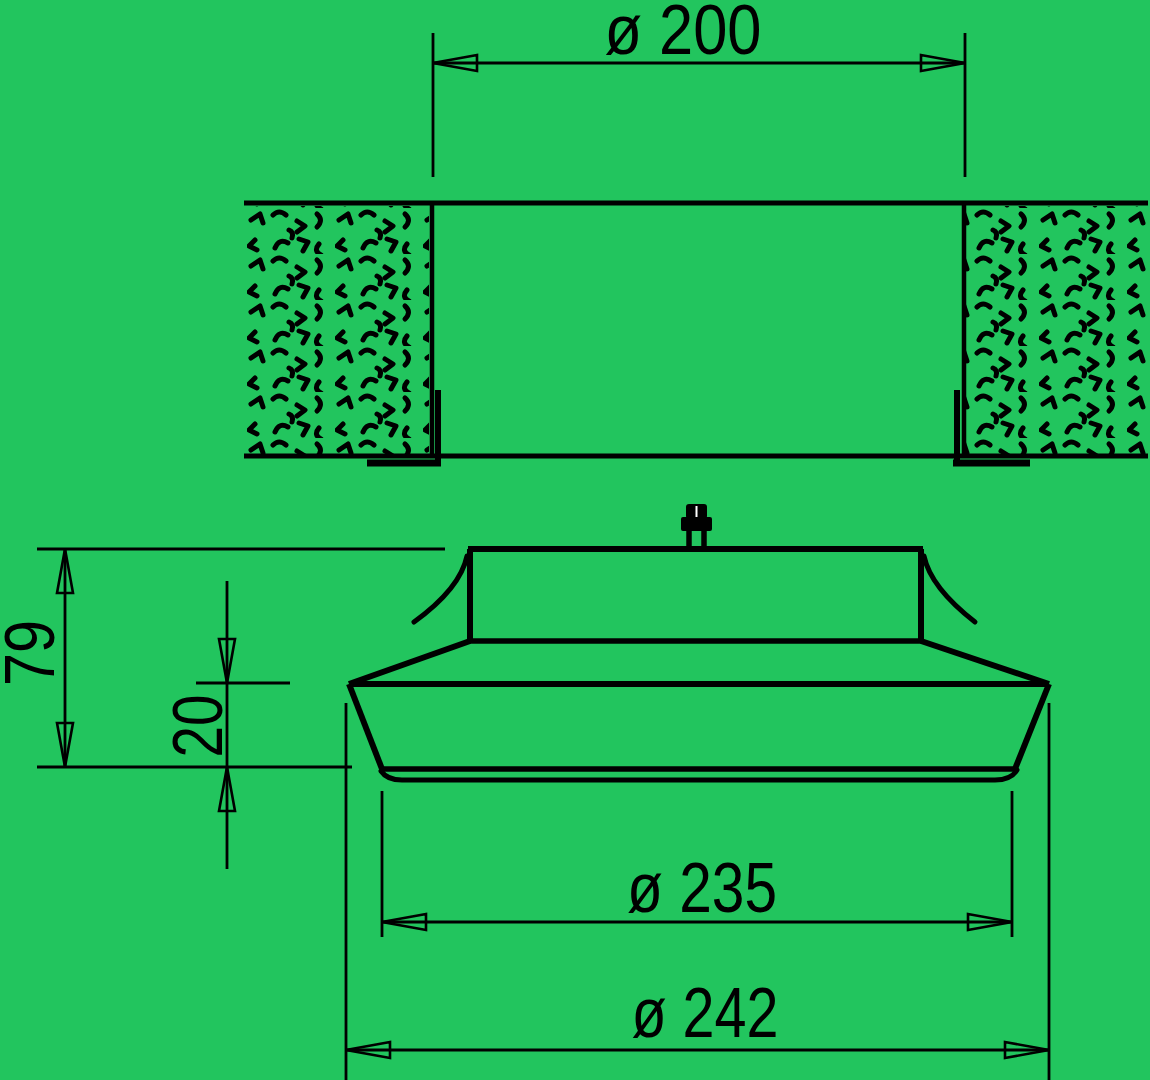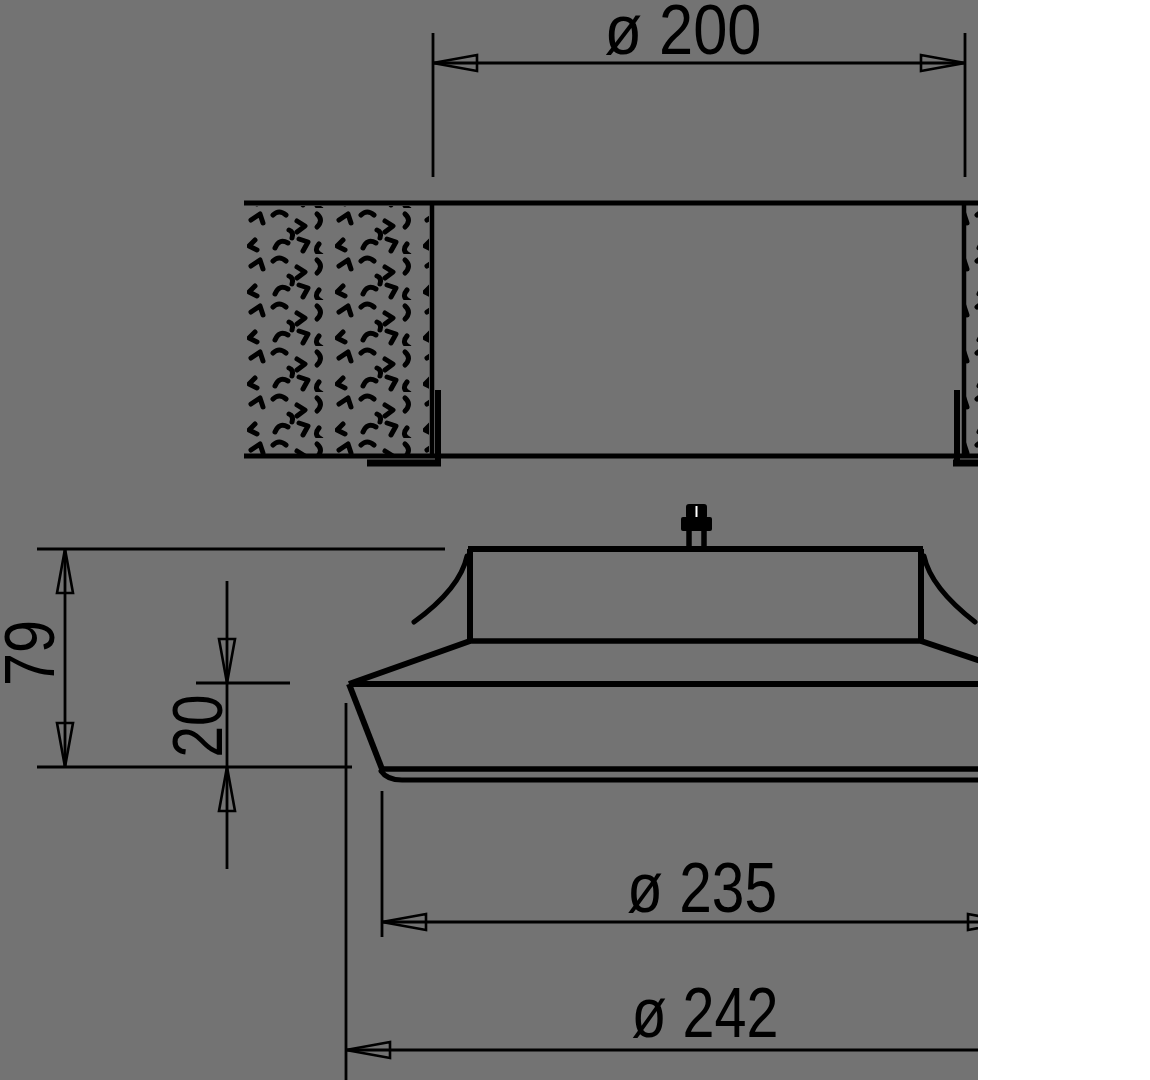--- a/index.html
+++ b/index.html
@@ -1,16 +1,16 @@
 <!DOCTYPE html>
 <html><head>
 <meta charset="utf-8">
 <style>
   html,body{margin:0;padding:0;background:#ffffff;}
-  .stage{position:relative;width:978px;height:1080px;background:#737373;overflow:hidden;}
+  .stage{position:relative;width:1150px;height:1080px;background:#22c55e;overflow:hidden;}
   svg{display:block;}
   text.dim{font-family:"Liberation Sans","DejaVu Sans",sans-serif;font-size:70px;fill:#000;}
 </style>
 </head>
 <body>
 
 <div class="stage">
 <svg width="1150" height="1080" viewBox="0 0 1150 1080">
   <defs>
 

